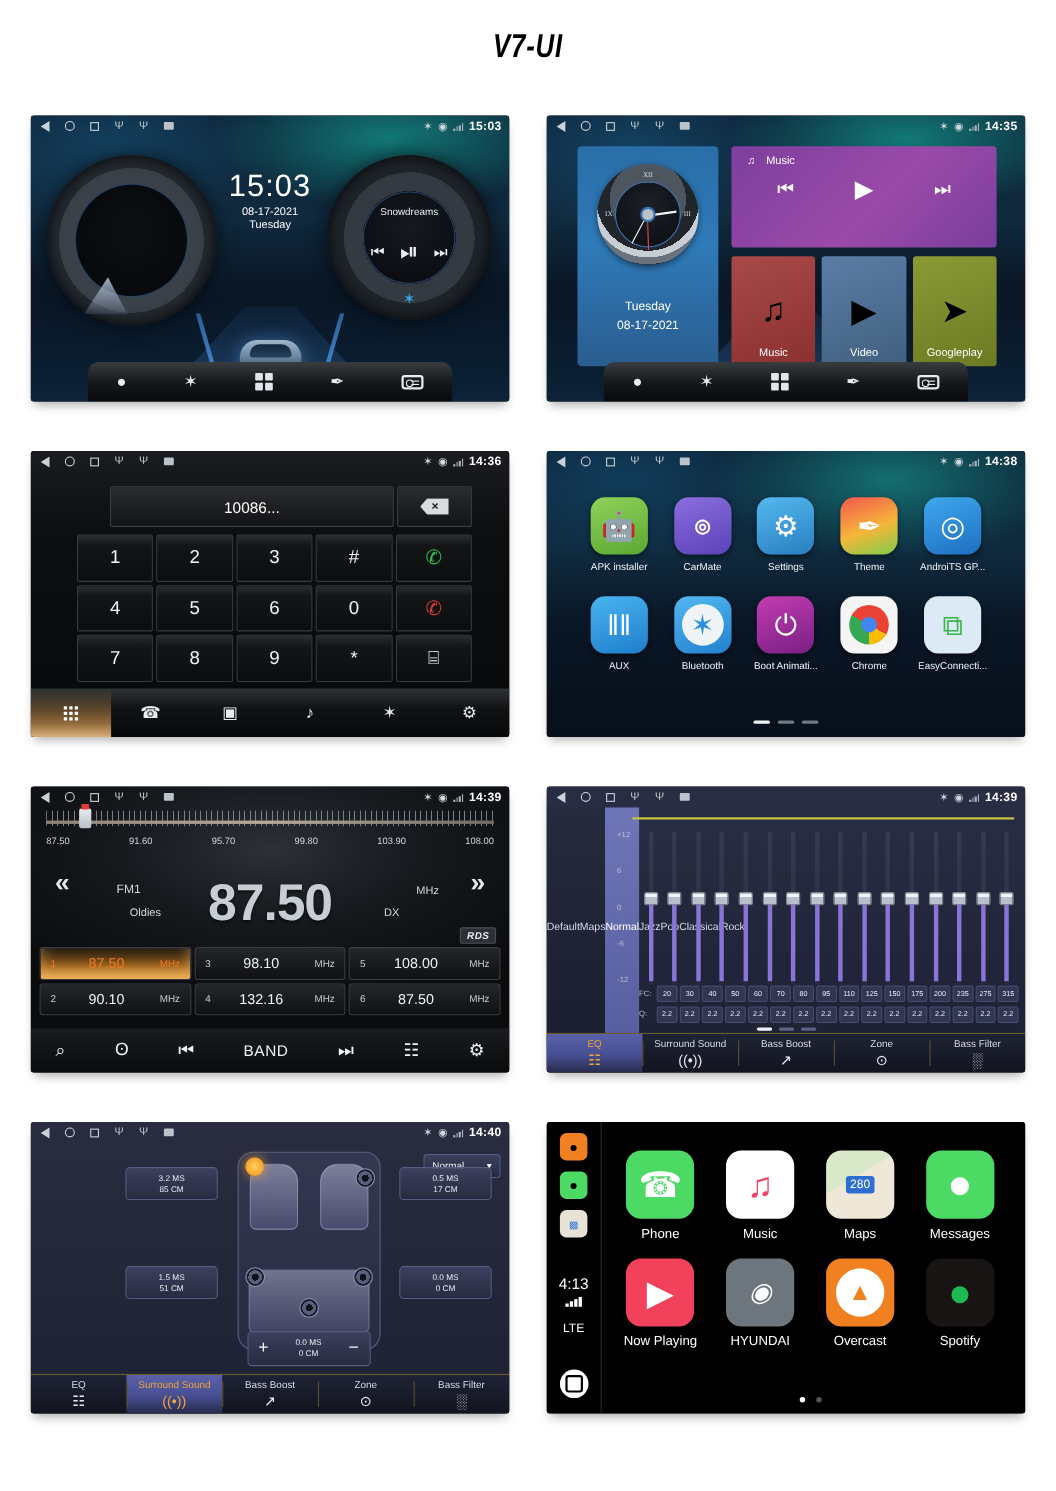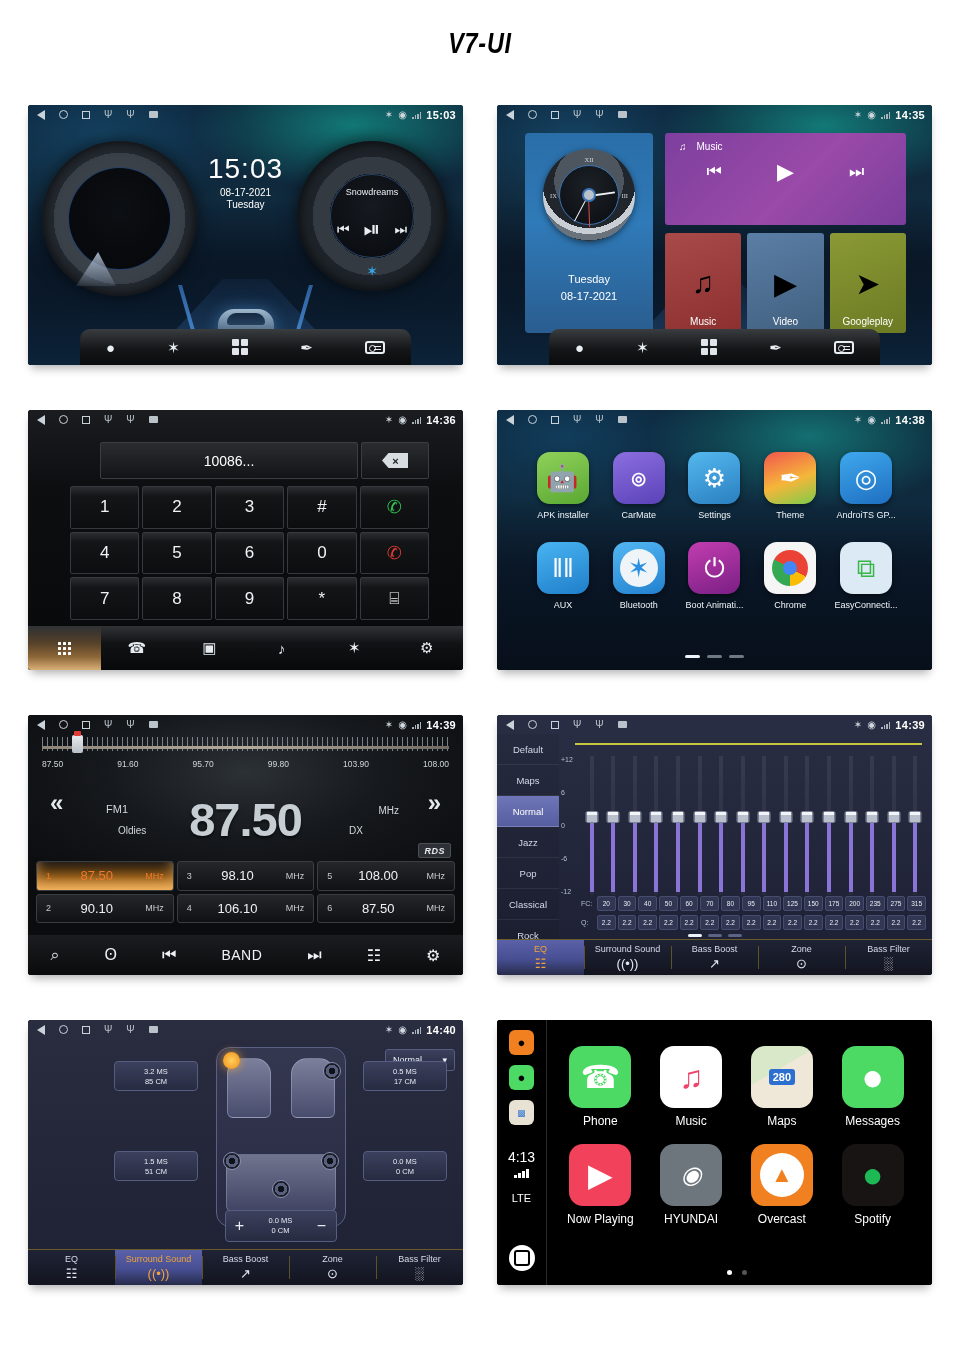--- a/index.html
+++ b/index.html
@@ -303,21 +303,21 @@
   .preset.sel .no, .preset.sel .fq, .preset.sel .un { color:#f07a2a; }
   .rdock { position:absolute; bottom:0; left:0; right:0; height:40px;
     background:linear-gradient(180deg,#1a1c1f,#0a0b0c);
     display:flex; align-items:center; justify-content:space-around; color:#eef2f5; }
   .rdock .ri { font-size:16px; }
   .rdock .rt { font-size:14px; letter-spacing:0.5px; }
 
   
   .eq-bg { position:absolute; inset:0; background:linear-gradient(180deg,#2a2e44,#1d2033); }
   .eq-side { position:absolute; top:19px; bottom:24px; left:0; width:62px;
-    background:linear-gradient(180deg,#262a3e,#1b1e2f); display:flex; flex-direction:column; }
+    background:linear-gradient(180deg,#262a3e,#1b1e2f); display:flex; flex-direction:row; }
   .eq-side .pi { flex:1; display:flex; align-items:center; justify-content:center;
     color:#d5d9e8; font-size:9.5px; border-bottom:1px solid rgba(255,255,255,.07); }
   .eq-side .pi.on { background:linear-gradient(180deg,#6f76b8,#575ea0); color:#fff; }
   .eq-main { position:absolute; top:19px; left:62px; right:0; bottom:36px; }
   .eq-topline { position:absolute; top:9px; left:16px; right:10px; height:2px; background:#c8c43e; }
   .eq-axis { position:absolute; left:2px; top:22px; bottom:44px; width:20px;
     display:flex; flex-direction:column; justify-content:space-between; color:#b9bfd4; font-size:7px; }
   .eq-bands { position:absolute; left:22px; right:6px; top:22px; bottom:44px; display:flex; }
   .eq-band { flex:1; position:relative; display:flex; justify-content:center; }
   .eq-band .trk { position:absolute; top:0; bottom:0; width:4px;
@@ -385,21 +385,21 @@
     background:linear-gradient(180deg,#3b405d,#272b41); border:1px solid #565d80; border-radius:3px;
     display:flex; align-items:center; justify-content:space-between; padding:0 7px;
     color:#eef1f8; font-size:9px; }
 
   
   .cp-bg { position:absolute; inset:0; background:#000; }
   .cp-side { position:absolute; left:0; top:0; bottom:0; width:50px;
     border-right:1px solid #2a2a2a; display:flex; flex-direction:column; align-items:center; padding-top:10px; }
   .cp-side .mini { width:25px;height:25px;border-radius:6px;margin-bottom:10px;
     display:flex;align-items:center;justify-content:center;font-size:13px; }
-  .cp-time { color:#fff; font-size:14px; margin-top:14px; }
+  .cp-time { color:#fff; font-size:14px; margin-top:24px; }
   .cp-sig { display:flex; align-items:flex-end; gap:1.5px; height:9px; margin-top:4px; }
   .cp-sig i { width:2.5px; background:#fff; display:block; }
   .cp-sig i:nth-child(1){height:3px} .cp-sig i:nth-child(2){height:5px}
   .cp-sig i:nth-child(3){height:7px} .cp-sig i:nth-child(4){height:9px}
   .cp-lte { color:#fff; font-size:11px; margin-top:14px; }
   .cp-home { position:absolute; bottom:14px; width:26px;height:26px;border-radius:50%;
     background:#fff; display:flex; align-items:center; justify-content:center; }
   .cp-home:after { content:""; width:12px;height:12px;border:2px solid #000;border-radius:3px; }
   .cp-grid { position:absolute; left:58px; right:14px; top:26px; display:grid;
     grid-template-columns:repeat(4,1fr); row-gap:16px; }
@@ -790,21 +790,21 @@
           <span class="fq">108.00</span>
           <span class="un">MHz</span>
         </div>
         <div class="preset">
           <span class="no">2</span>
           <span class="fq">90.10</span>
           <span class="un">MHz</span>
         </div>
         <div class="preset">
           <span class="no">4</span>
-          <span class="fq">106.10</span>
+          <span class="fq">132.16</span>
           <span class="un">MHz</span>
         </div>
         <div class="preset">
           <span class="no">6</span>
           <span class="fq">87.50</span>
           <span class="un">MHz</span>
         </div>
       </div>
 
       <div class="rdock">
@@ -1139,21 +1139,21 @@
         <div class="cp-app">
           <div class="ico" style="background:#4cd964">☎</div>
           <div class="nm">Phone</div>
         </div>
         <div class="cp-app">
           <div class="ico" style="background:#ffffff;color:#f0426a">♫</div>
           <div class="nm">Music</div>
         </div>
         <div class="cp-app">
           <div class="ico" style="background:linear-gradient(150deg,#d8e8c8 0 40%,#efe8d8 40% 100%);font-size:11px;color:#fff">
-            <span style="background:#2d6fd0;border-radius:3px;padding:2px 4px;font-weight:bold;">280</span>
+            <span style="background:#2d6fd0;border-radius:3px;padding:2px 4px;font-weight:normal;">280</span>
           </div>
           <div class="nm">Maps</div>
         </div>
         <div class="cp-app">
           <div class="ico" style="background:#4cd964;color:#fff;font-size:38px">●</div>
           <div class="nm">Messages</div>
         </div>
         <div class="cp-app">
           <div class="ico" style="background:#f2415a">▶</div>
           <div class="nm">Now Playing</div>

